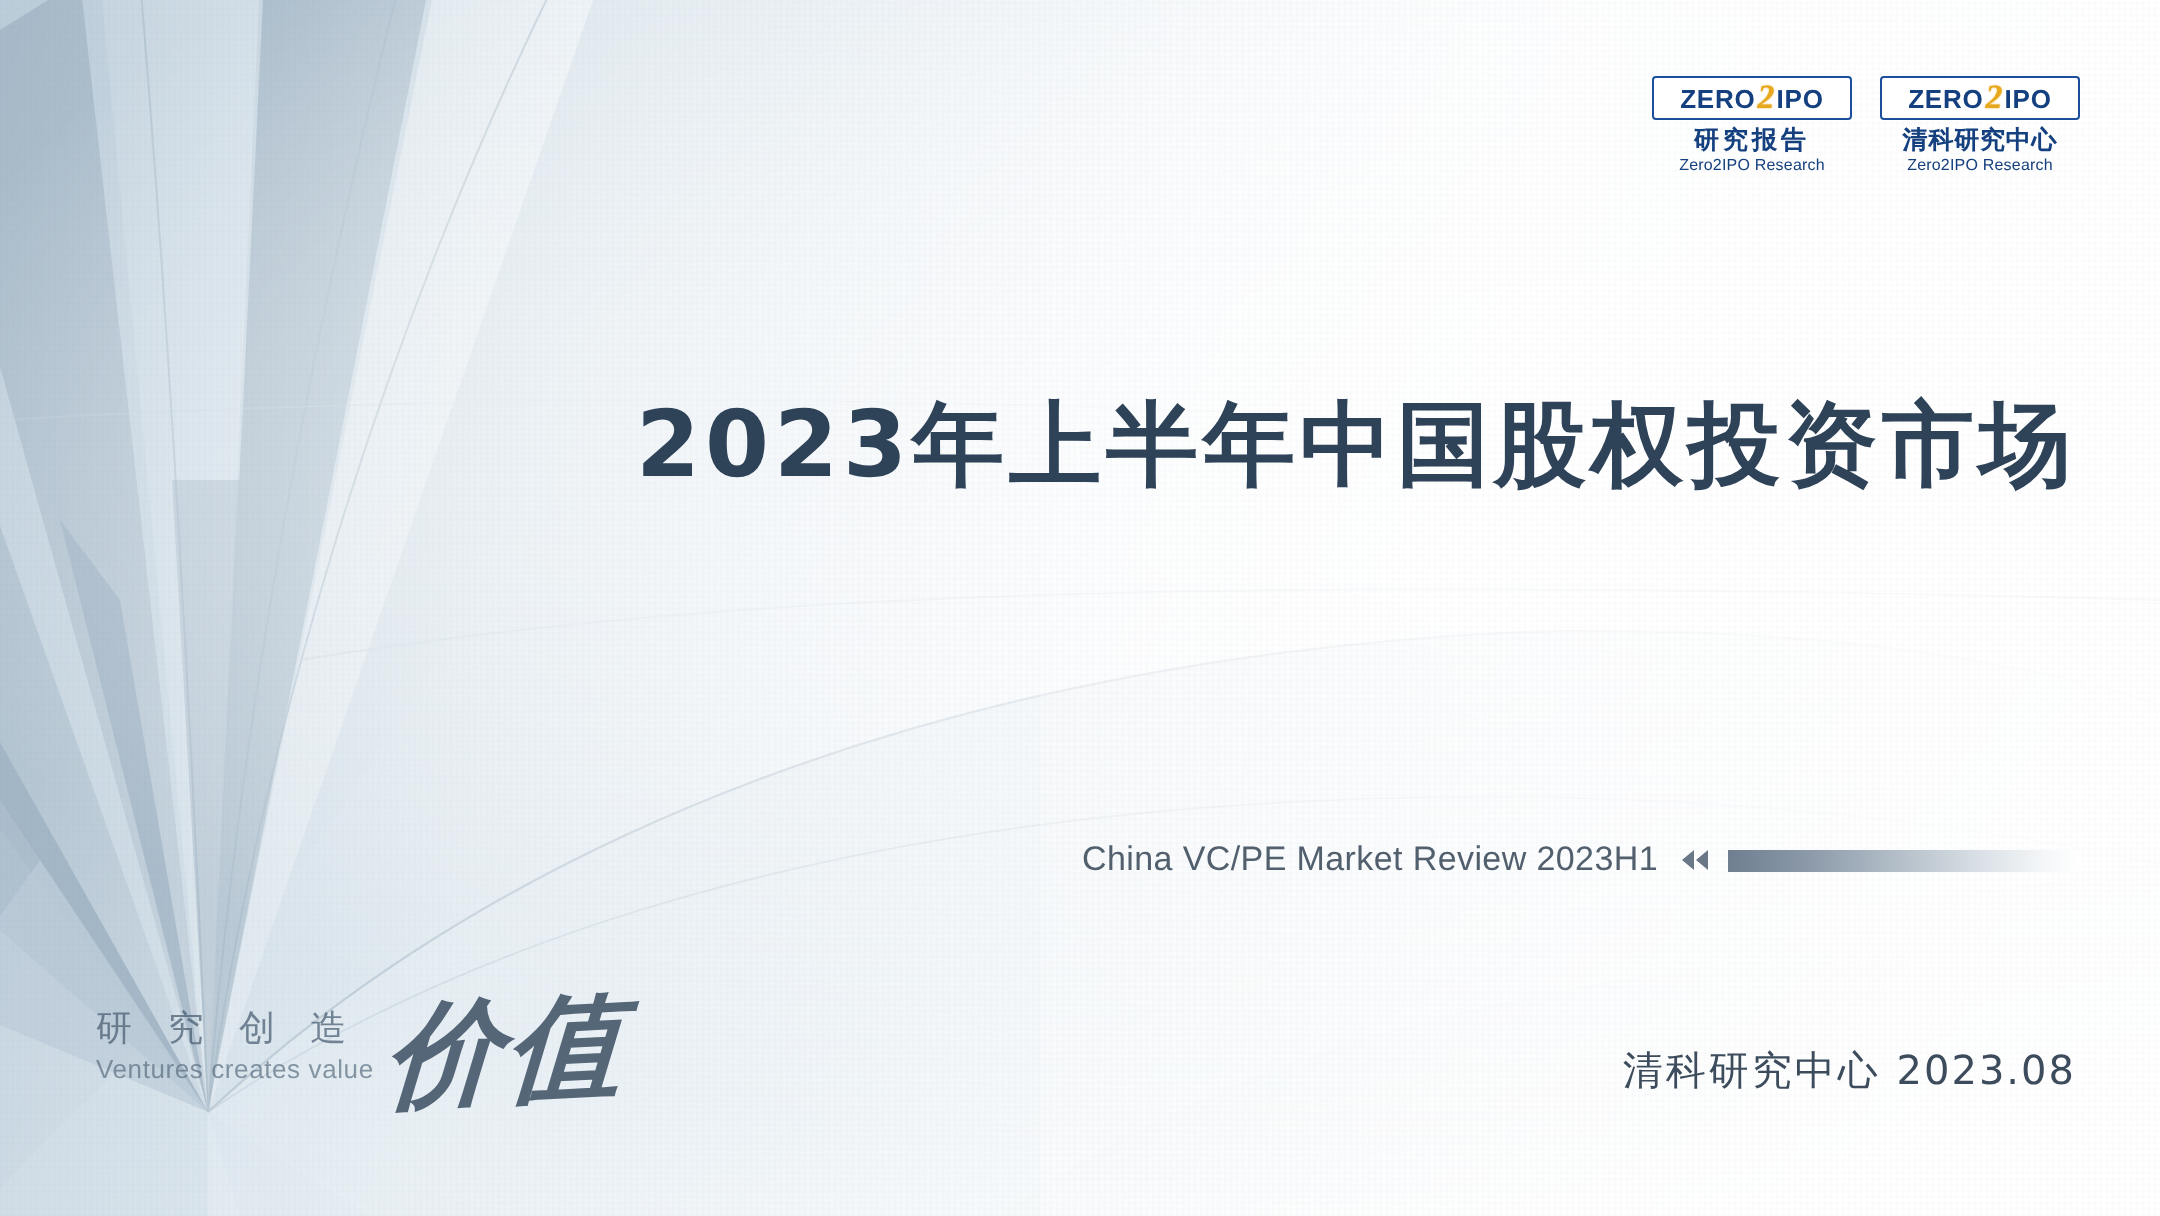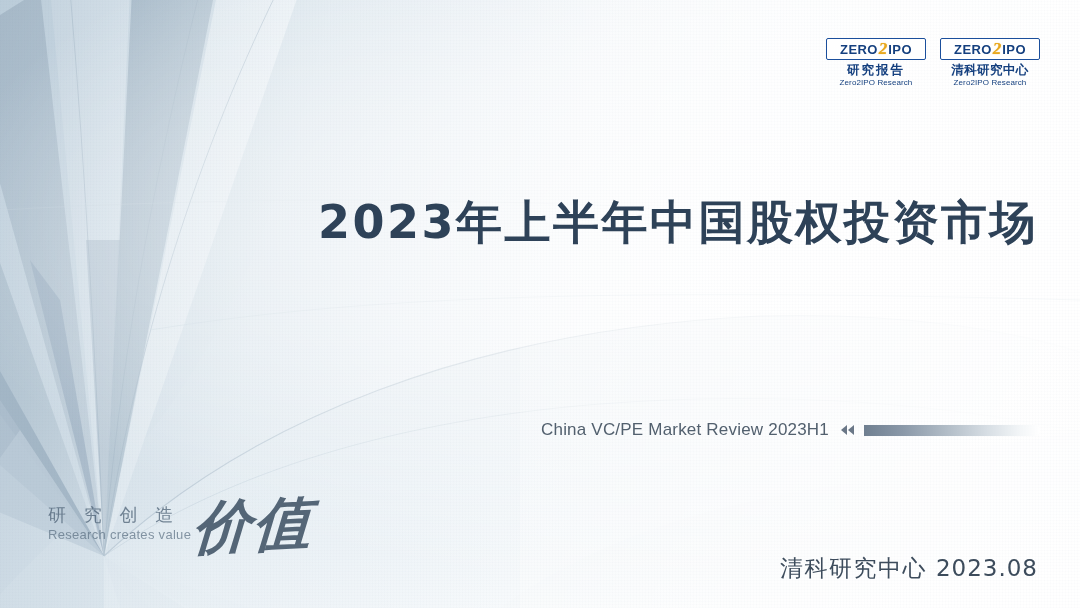--- a/index.html
+++ b/index.html
@@ -110,23 +110,23 @@
     border-right:6px solid #6a7787;
   }
   .grad-bar{
     width:176px;height:11px;
     border-radius:0 5px 5px 0;
     background:linear-gradient(90deg,#6f7f90 0%,#8a98a8 22%,#b3bec8 48%,#d7dee4 70%,#f2f5f7 88%,#ffffff 100%);
   }
 
   
   .footer-org{
-    position:absolute;right:42px;top:553px;
+    position:absolute;right:42px;top:522px;
     font-family:"DejaVu Sans","Liberation Sans",sans-serif;
-    font-size:23px;color:#3d4c5c;letter-spacing:1.5px;white-space:nowrap;
+    font-size:20px;color:#3d4c5c;letter-spacing:1.5px;white-space:nowrap;
   }
   .footer-org .date{letter-spacing:1px;}
 
   
   .slogan{
     position:absolute;left:48px;top:505px;
     width:230px;
   }
   .slogan-cn{
     font-family:"DejaVu Sans","Liberation Sans",sans-serif;
@@ -294,17 +294,17 @@
     <span class="grad-bar"></span>
   </div>
 
   <div class="footer-org">
     <span>清科研究中心</span>
     <span class="date">2023.08</span>
   </div>
 
   <div class="slogan">
     <div class="slogan-cn">研 究 创 造</div>
-    <div class="slogan-en">Research creates value</div>
+    <div class="slogan-en">Ventures creates value</div>
     <div class="slogan-brush">价值</div>
   </div>
 
 </div>
 
 </body></html>

